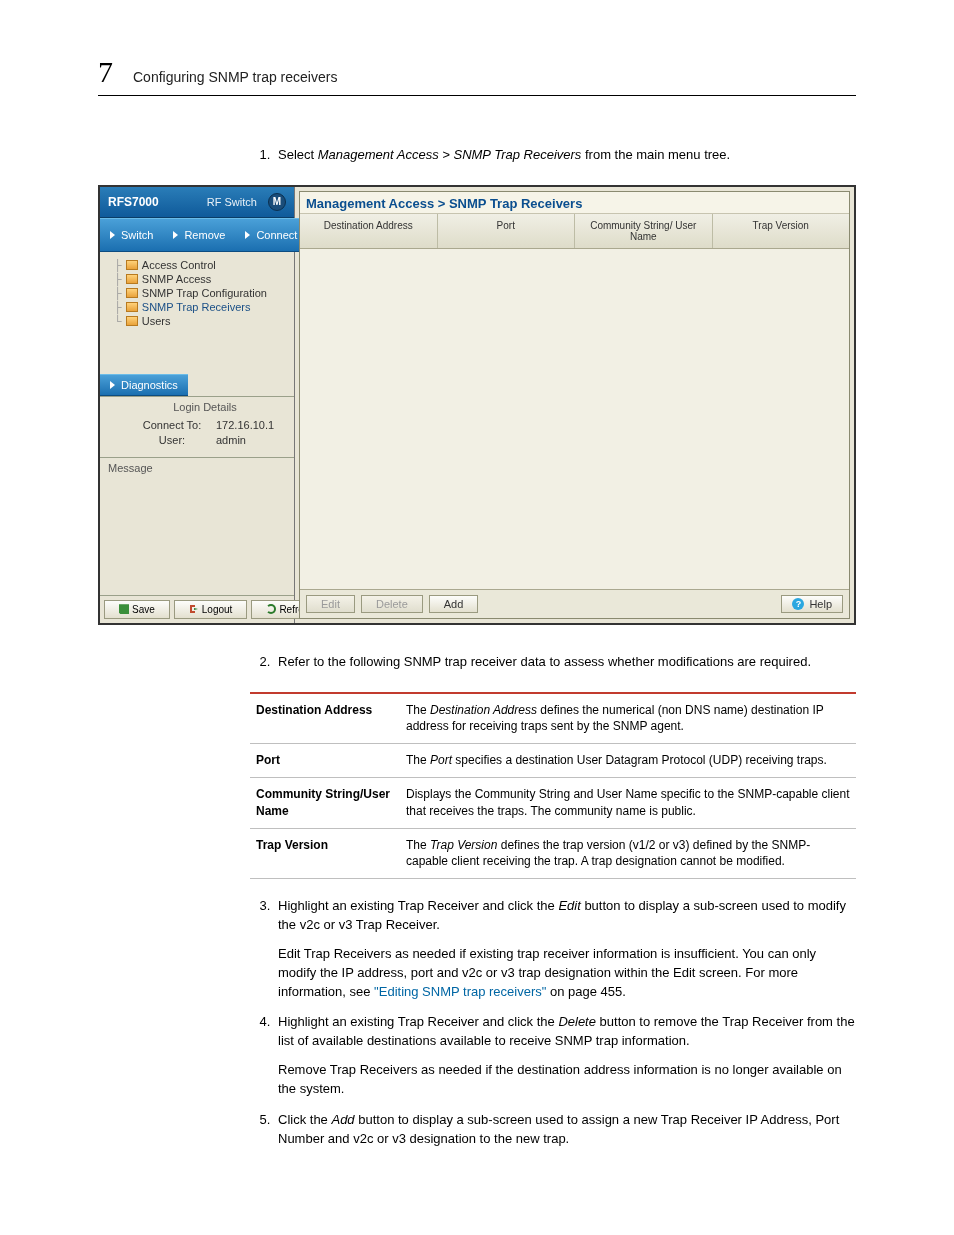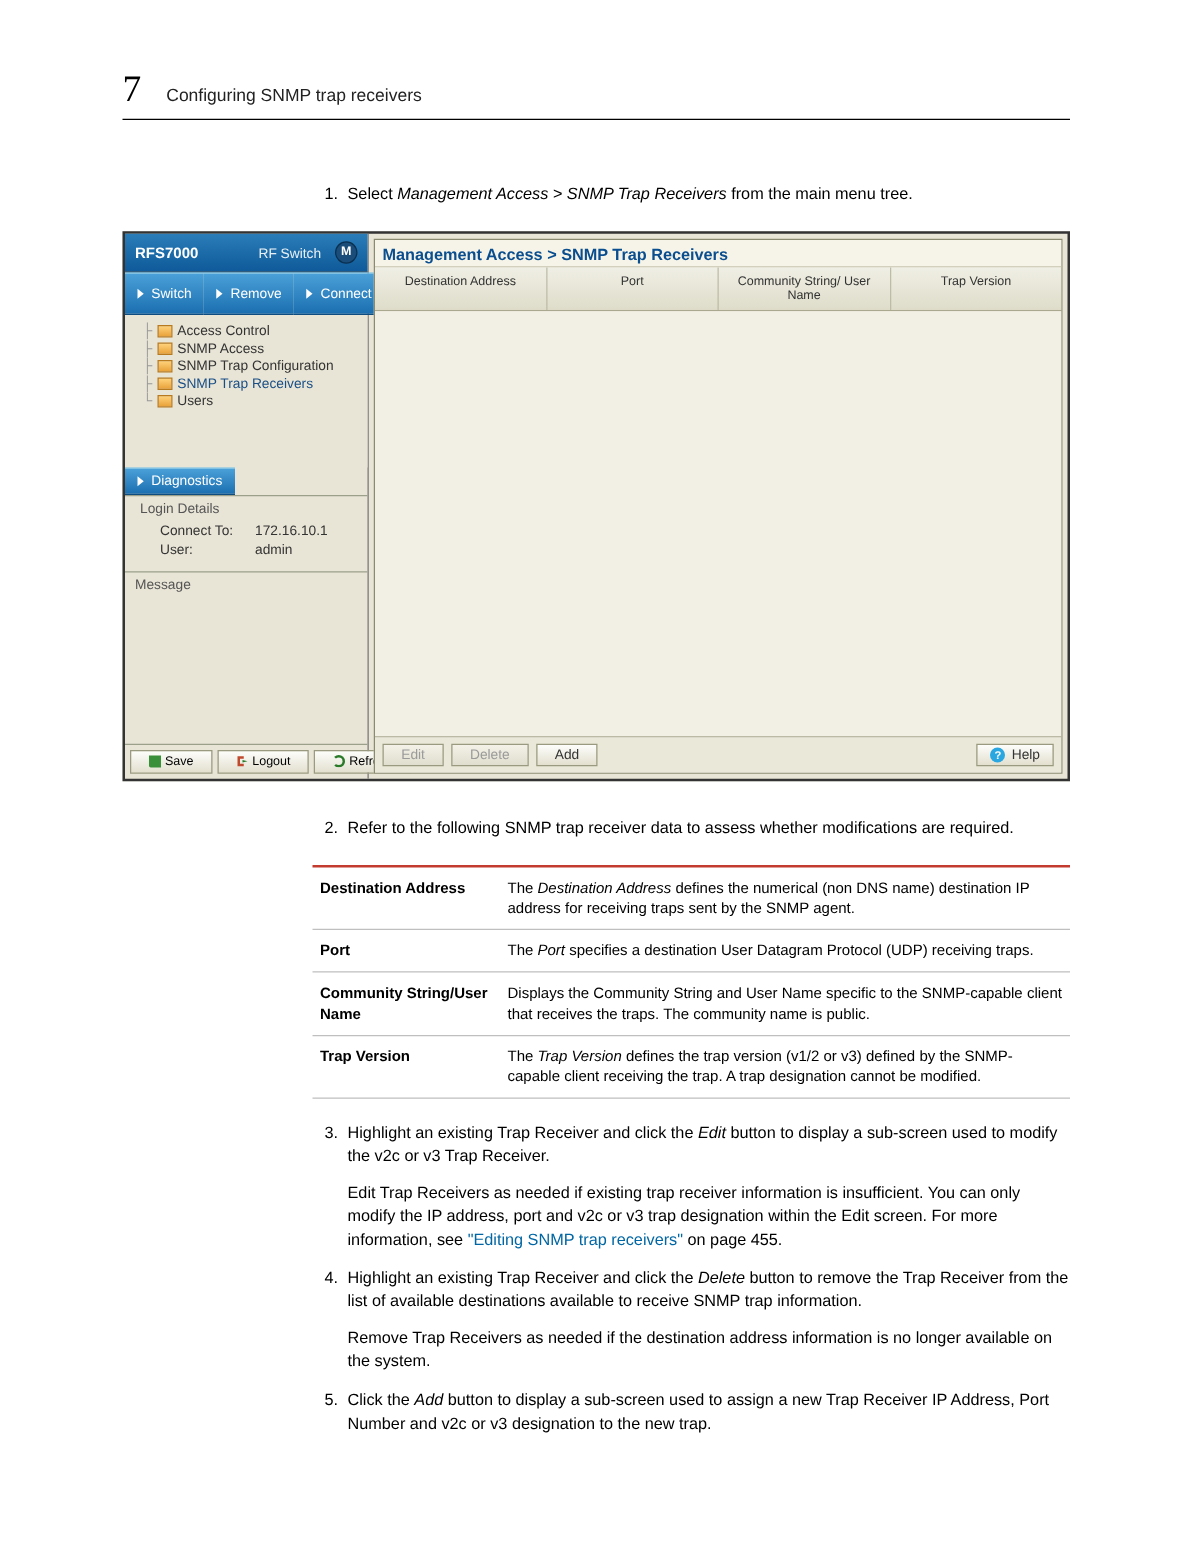--- a/index.html
+++ b/index.html
@@ -116,22 +116,23 @@
     width:12px; height:10px; display:inline-block;
     background: linear-gradient(#ffd27a,#e9a23a);
     border:1px solid #b87a1f;
     flex:none;
   }
   .tree-item.selected { color:#1a4f86; font-weight:normal; }
   .tree-branch { color:#999; flex:none; }
   .blank-tree-space { height:36px; }
   .login-box {
     border-top: 1px solid #9aa08a;
-    padding: 4px 8px 10px 12px;
+    padding: 4px 8px 10px 24px;
     color:#333;
+    text-align:center;
   }
   .login-box .lbl { font-size:11px; color:#555; margin-bottom:4px; }
   .login-box .row { display:flex; gap:12px; font-size:11px; padding:2px 0 1px 16px; }
   .login-box .row .k { width:64px; }
   .msg-box {
     border-top: 1px solid #9aa08a;
     padding: 4px 8px;
     color:#555;
     flex:1;
   }

